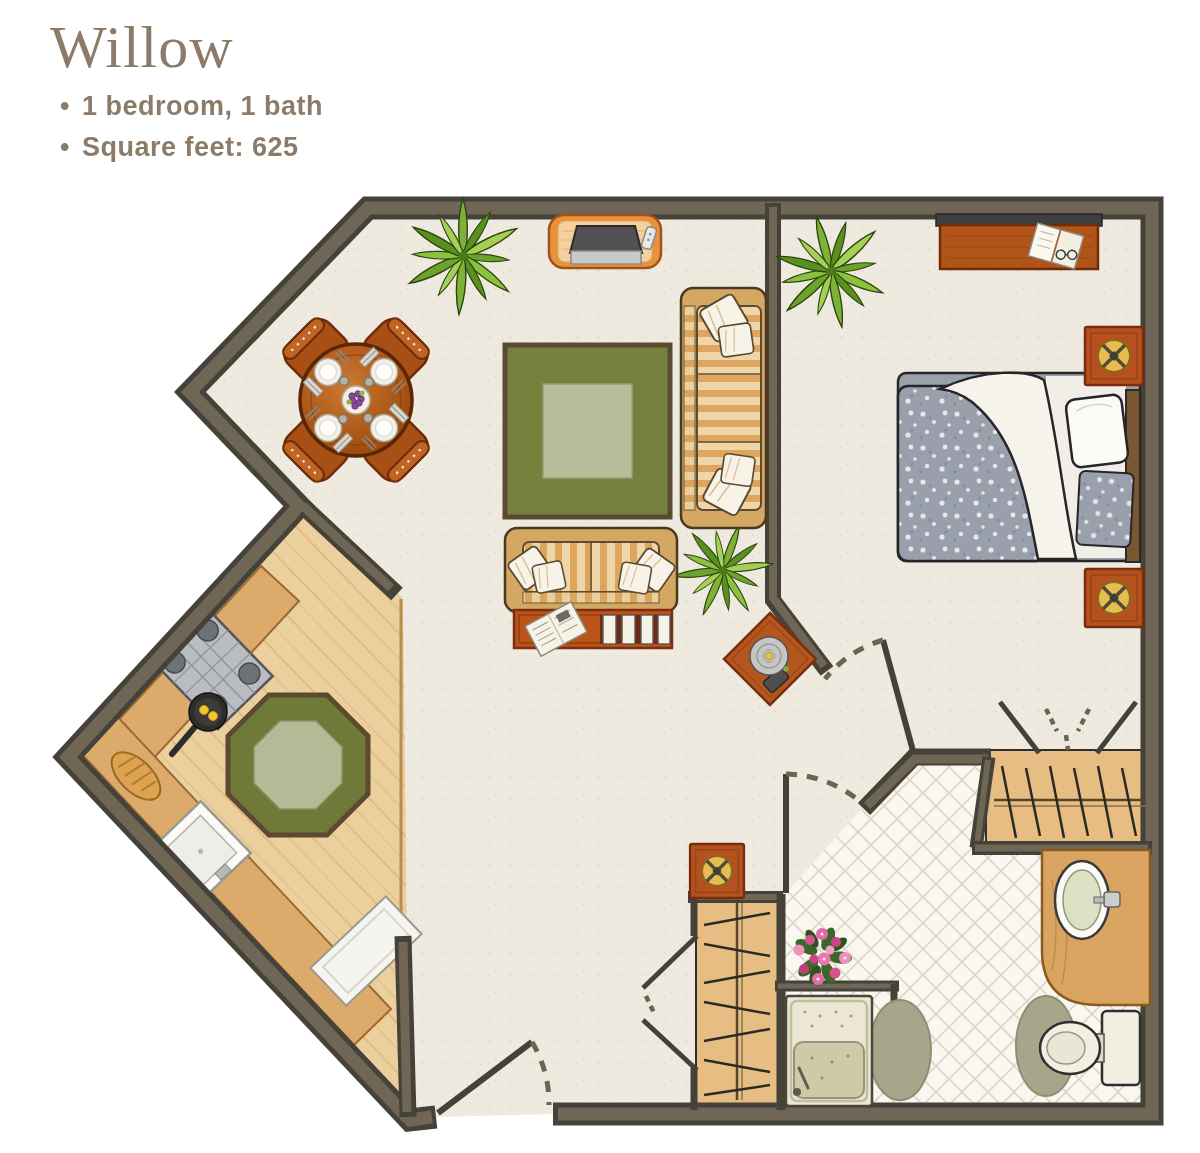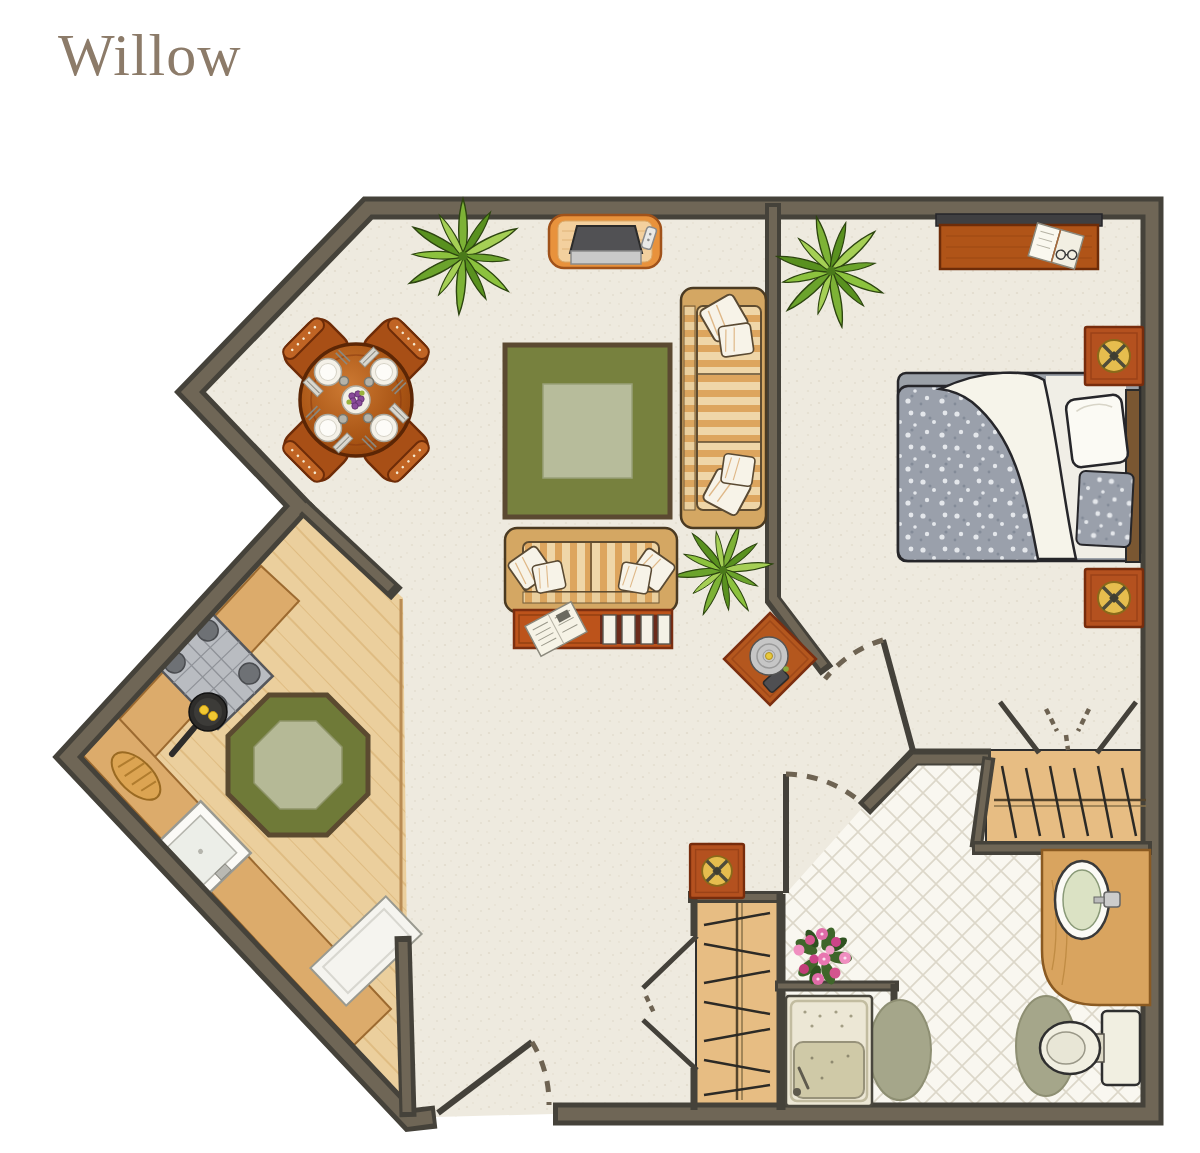--- a/index.html
+++ b/index.html
@@ -1,30 +1,34 @@
 <!DOCTYPE html>
 <html><head>
 <meta charset="utf-8">
 <style>
   html,body{margin:0;padding:0;}
   body{width:1200px;height:1153px;background:#ffffff;position:relative;overflow:hidden;
        font-family:"Liberation Sans",sans-serif;}
   .header{position:absolute;left:46px;top:10px;z-index:2;}
   .title{font-family:"Liberation Serif",serif;font-weight:400;font-size:60px;line-height:1.1;
-         color:#8c7b69;letter-spacing:1px;margin:12px;}
+         color:#8c7b69;letter-spacing:1px;margin:4px;}
   .details{list-style:none;margin:6px 0 0 14px;padding:0;}
   .details li{font-size:27px;font-weight:700;color:#8c7b69;letter-spacing:0.5px;line-height:1.5;}
   .details .blt{margin-right:12px;}
   svg{position:absolute;left:0;top:0;}
 </style>
 </head>
 <body>
 
 <header class="header">
   <h1 class="title">Willow</h1>
+  <ul class="details">
+    <li><span class="blt">•</span><span>1 bedroom, 1 bath</span></li>
+    <li><span class="blt">•</span><span>Square feet: 625</span></li>
+  </ul>
 </header>
 
 <svg width="1200" height="1153" viewBox="0 0 1200 1153" xmlns="http://www.w3.org/2000/svg">
 <defs>
   <pattern id="carpet" width="22" height="22" patternUnits="userSpaceOnUse">
     <rect width="22" height="22" fill="#eeeadf"></rect>
     <circle cx="5" cy="7" r="1.1" fill="#e2dccd"></circle>
         <circle cx="16" cy="17" r="1.1" fill="#e5dfd1"></circle>
     <circle cx="11" cy="3" r="0.9" fill="#e7e1d3"></circle>
         <circle cx="19" cy="9" r="0.9" fill="#e3ddcf"></circle>

